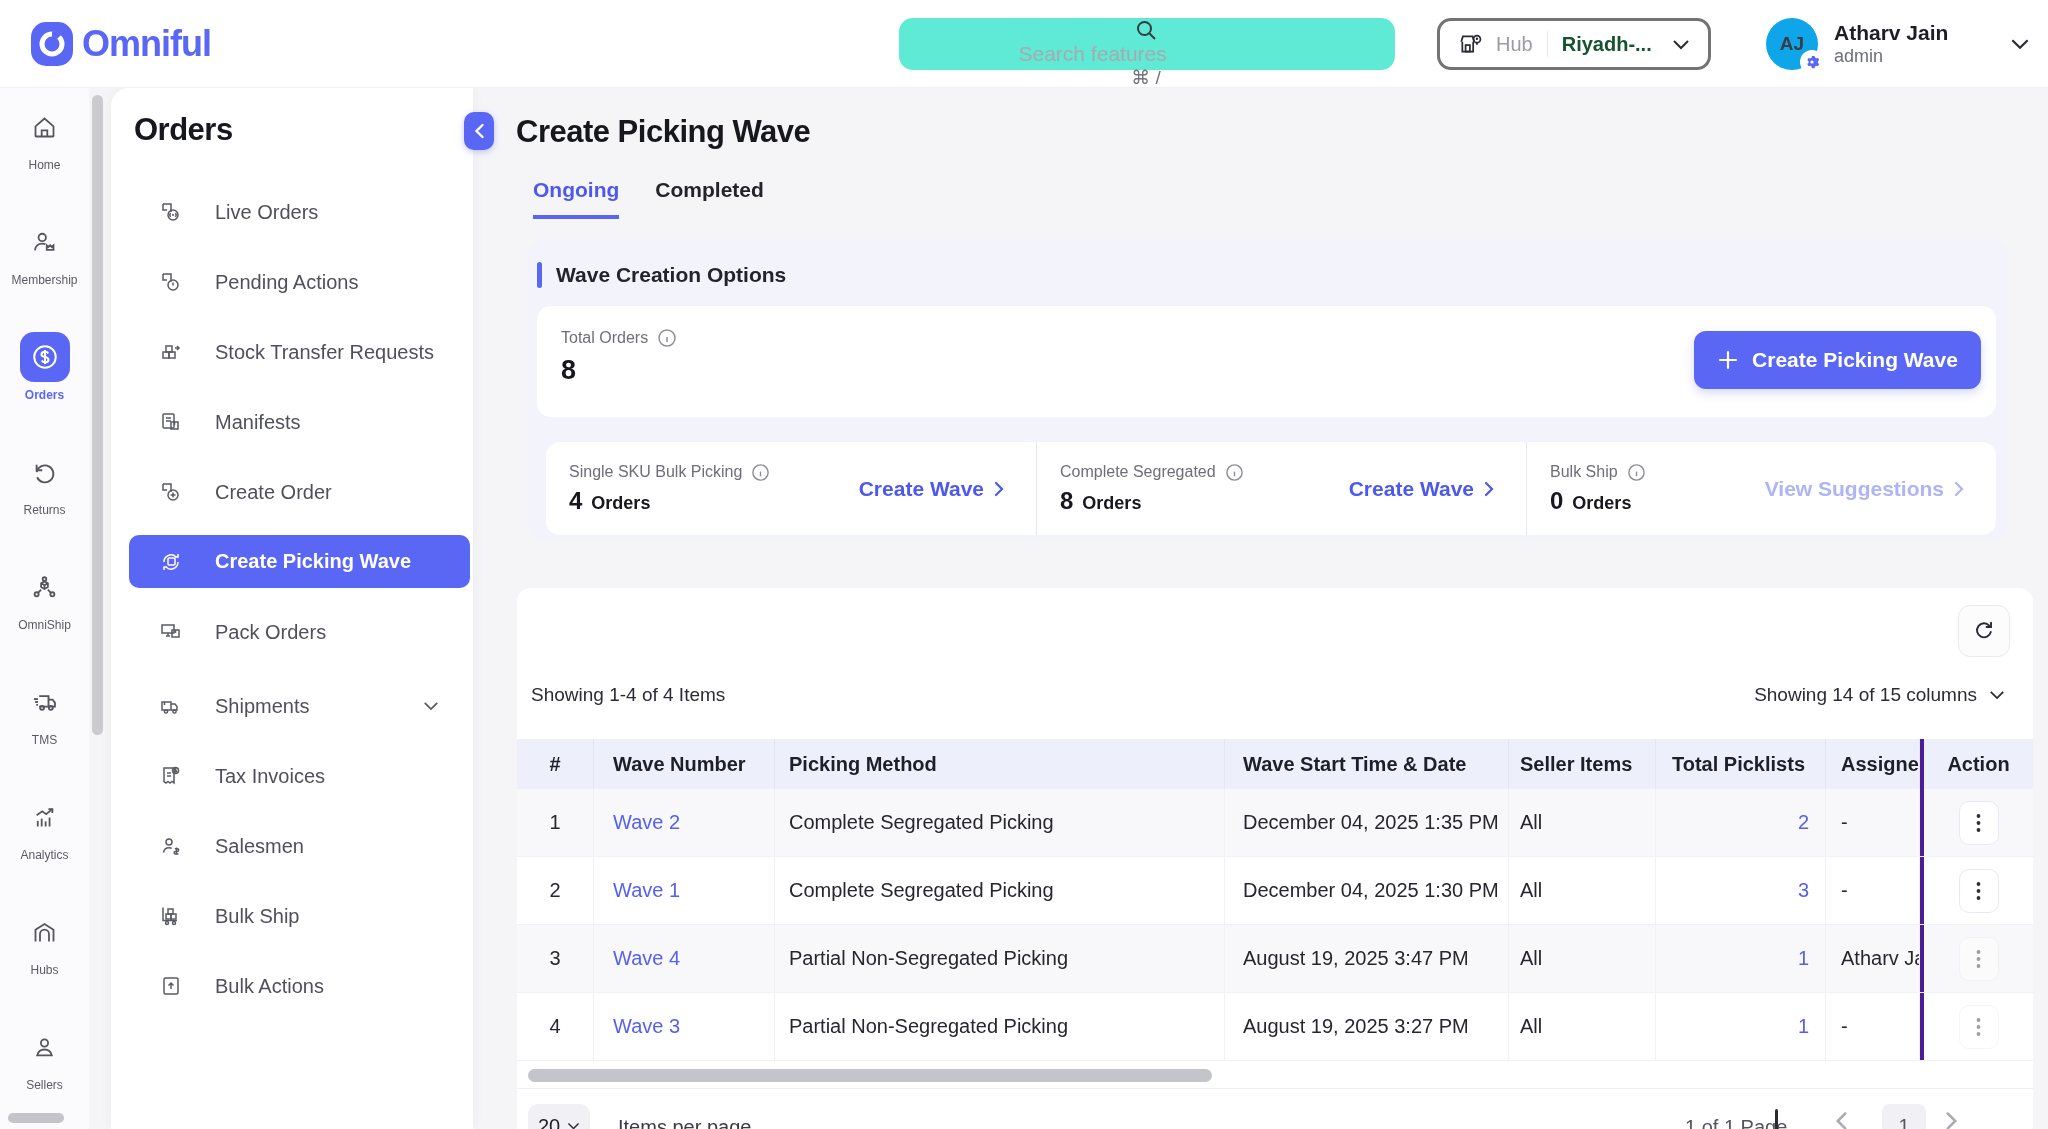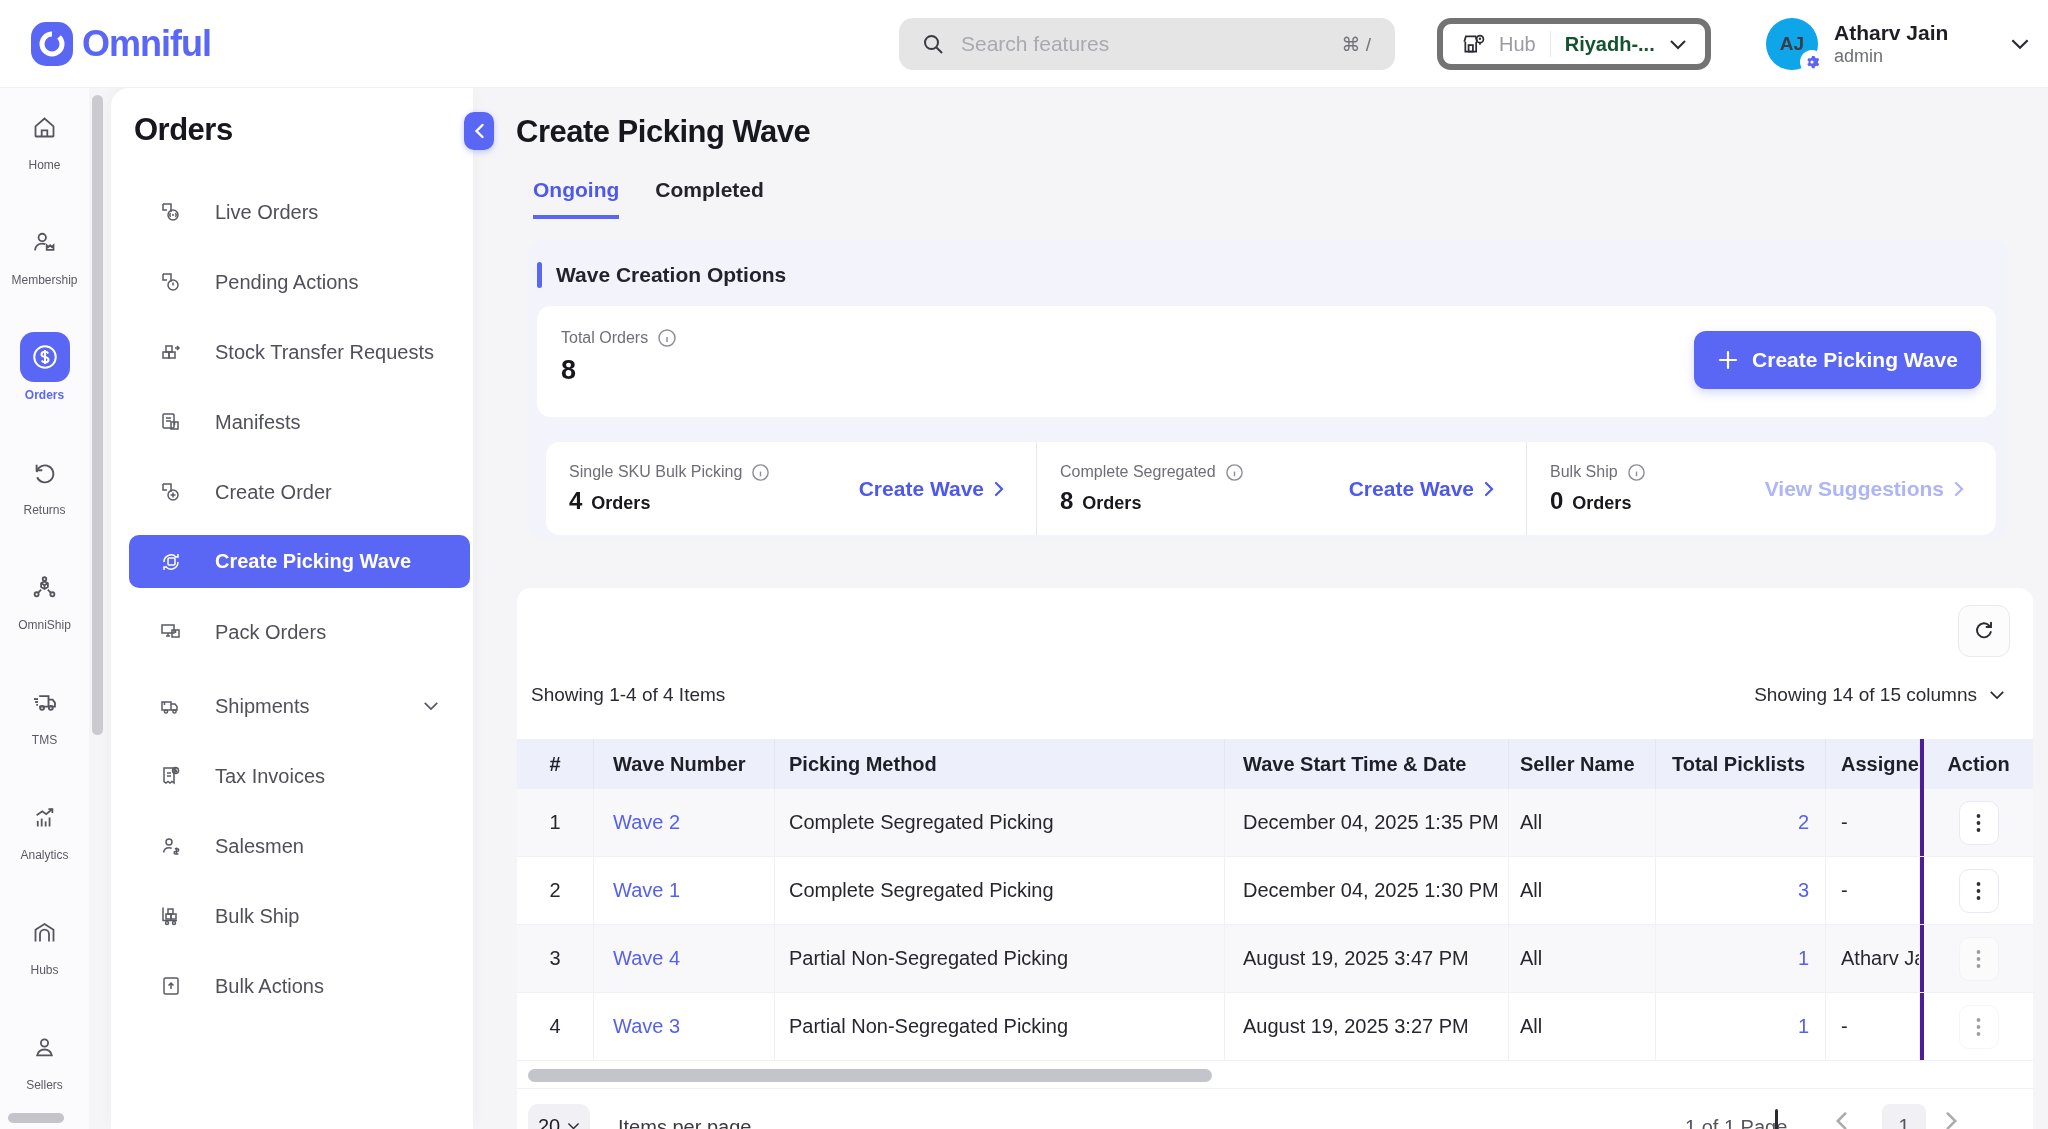--- a/index.html
+++ b/index.html
@@ -4,25 +4,25 @@
 <style>
   * { margin:0; padding:0; box-sizing:border-box; }
   html,body { background:#e9e9ee; }
   body { font-family:"Liberation Sans","DejaVu Sans",sans-serif; }
   .page { position:relative; width:2048px; height:1129px; background:#F5F5F8; overflow:hidden; }
 
   
   .topbar { position:absolute; top:0; left:0; right:0; height:88px; background:#fff; border-bottom:1px solid #F1F1F4; z-index:30; }
   .logo { position:absolute; left:30px; top:20px; display:flex; align-items:center; gap:8px; }
   .logo-word { font-size:36px; font-weight:700; color:#5A67F5; letter-spacing:-1px; }
-  .searchbox { position:absolute; left:899px; top:18px; width:496px; height:52px; background:#e5e5e5; border-radius:14px; display:flex; align-items:center; padding:0 24px 0 22px; }
+  .searchbox { position:absolute; left:899px; top:18px; width:496px; height:52px; background:#5eead4; border-radius:14px; display:flex; align-items:center; padding:0 24px 0 22px;flex-direction:column; }
   .searchbox input { flex:1; border:none; outline:none; background:transparent; font-size:21px; color:#3a3a42; margin-left:16px; font-family:inherit; }
   .searchbox input::placeholder { color:#A9A9B1; }
   .kbd-shortcut { font-size:19px; color:#73737C; white-space:nowrap; }
-  .hubbox { position:absolute; left:1437px; top:18px; width:274px; height:52px; background:#fff; border:6px solid #737373; border-radius:14px; display:flex; align-items:center; padding:0 18px; cursor:pointer; }
+  .hubbox { position:absolute; left:1437px; top:18px; width:274px; height:52px; background:#fff; border:3px solid #737373; border-radius:14px; display:flex; align-items:center; padding:0 18px; cursor:pointer; }
   .hub-label { font-size:20px; color:#9B9BA4; margin:0 14px 0 12px; }
   .hub-divider { width:1px; height:26px; background:#E7E7EC; margin-right:14px; }
   .hub-value { font-size:20px; font-weight:600; color:#14532d; flex:1; }
   .userbox { position:absolute; left:1766px; top:17px; right:18px; height:54px; display:flex; align-items:center; cursor:pointer; }
   .avatar { position:relative; width:52px; height:52px; border-radius:50%; background:#0ea5e9; display:flex; align-items:center; justify-content:center; font-size:19px; font-weight:600; color:#3B3B46; flex:none; }
   .avatar-badge { position:absolute; right:-6px; bottom:-4px; width:24px; height:24px; border-radius:50%; background:#fff; display:flex; align-items:center; justify-content:center; }
   .user-meta { margin-left:16px; flex:1; }
   .user-name { font-size:21px; font-weight:700; color:#1D1D25; line-height:1.15; }
   .user-role { font-size:18px; color:#6E6E78; }
 
@@ -606,21 +606,21 @@
             </svg>
         </span>
       </div>
 
       <div class="grid">
         <div class="grid-row grid-head">
           <div class="cell c-num">#</div>
           <div class="cell c-wave">Wave Number</div>
           <div class="cell c-method">Picking Method</div>
           <div class="cell c-start">Wave Start Time &amp; Date</div>
-          <div class="cell c-seller">Seller Name</div>
+          <div class="cell c-seller">Seller Items</div>
           <div class="cell c-pick">Total Picklists</div>
           <div class="cell c-assign">Assignee</div>
           <div class="cell c-action">Action</div>
         </div>
 
         <div class="grid-row body-row">
           <div class="cell c-num">1</div>
           <div class="cell c-wave">
               <span class="link">Wave 2</span>
             </div>

